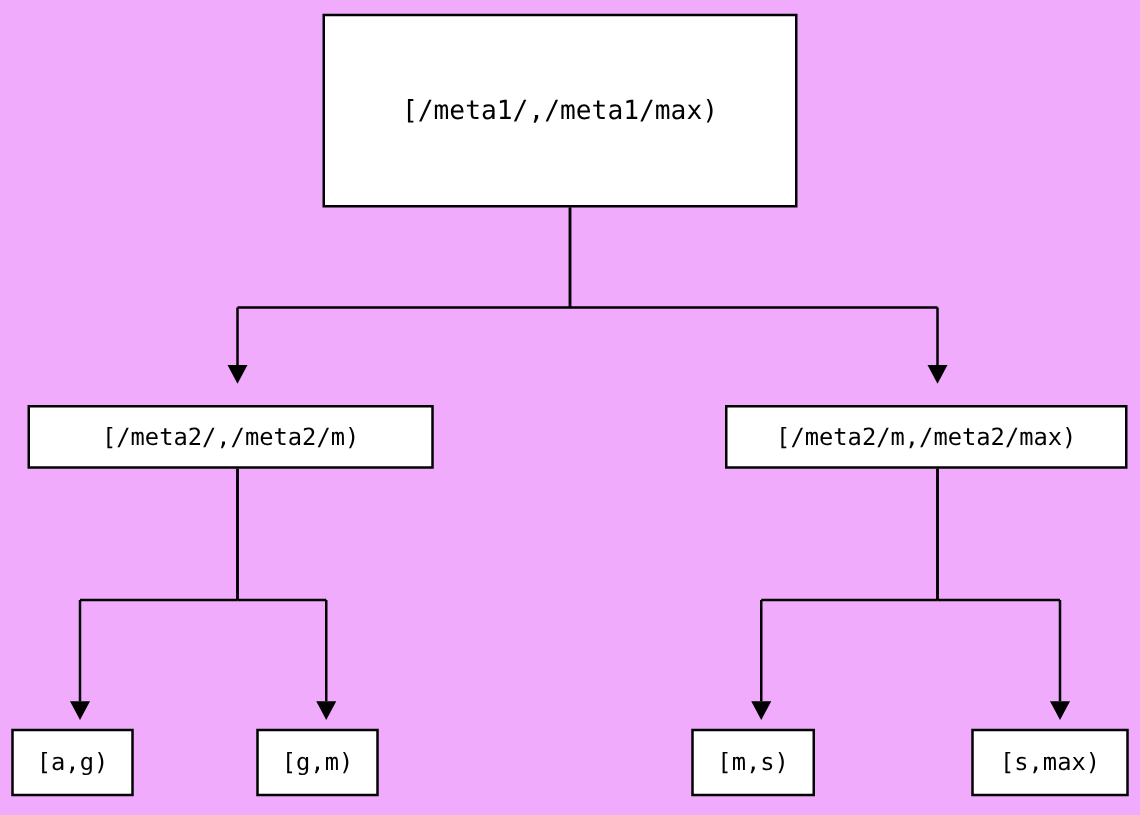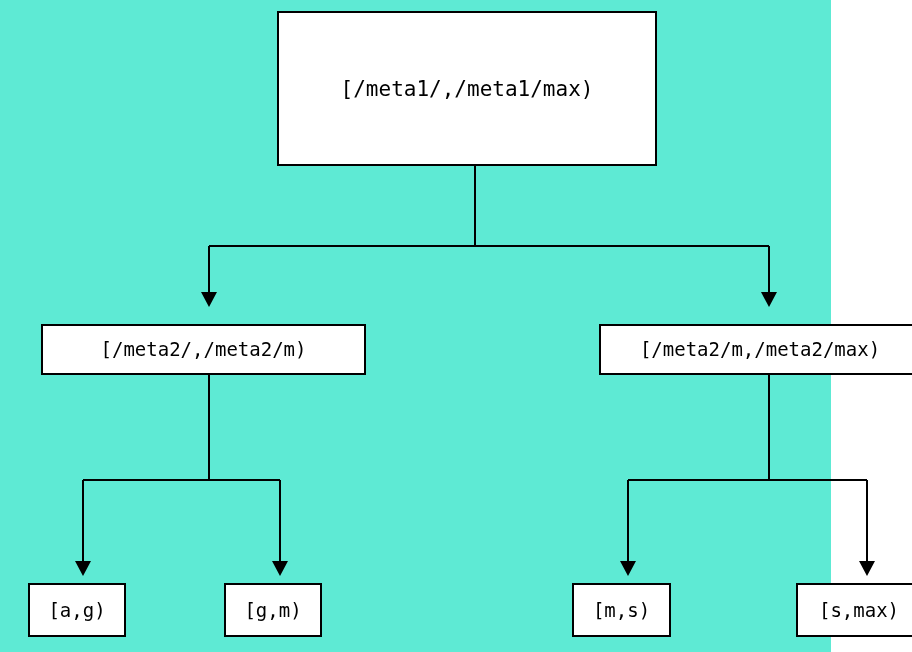--- a/index.html
+++ b/index.html
@@ -9,24 +9,23 @@
     background: #ffffff;
   }
   body {
     width: 912px;
     height: 652px;
     font-family: "DejaVu Sans Mono", "Liberation Mono", monospace;
     overflow: hidden;
   }
   #diagram-root {
     position: relative;
-    width: 812px;
+    width: 912px;
     height: 652px;
-    background: #5eead4;
-    padding-left: 19px;
+    background: #f0abfc;
   }
   svg#tree-svg {
     display: block;
     width: 912px;
     height: 652px;
   }
   .node-box {
     fill: #ffffff;
     stroke: #000000;
     stroke-width: 2;

